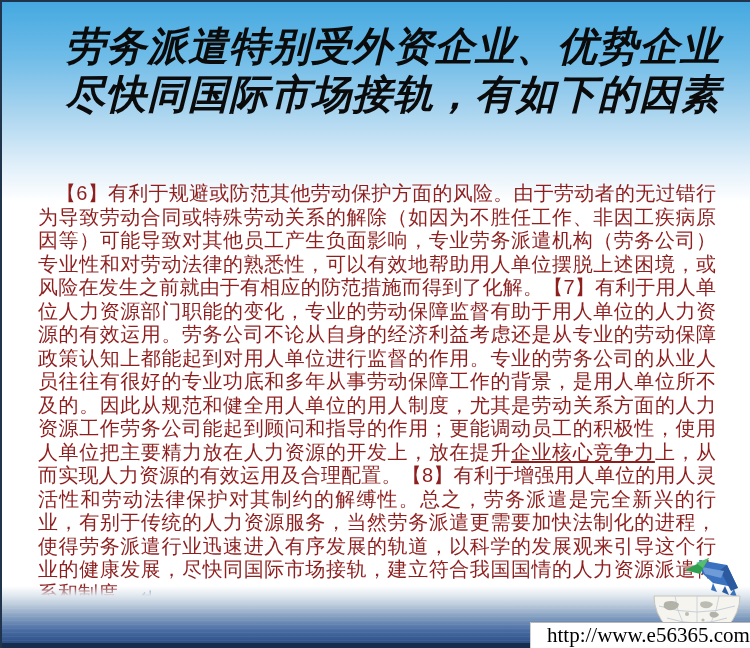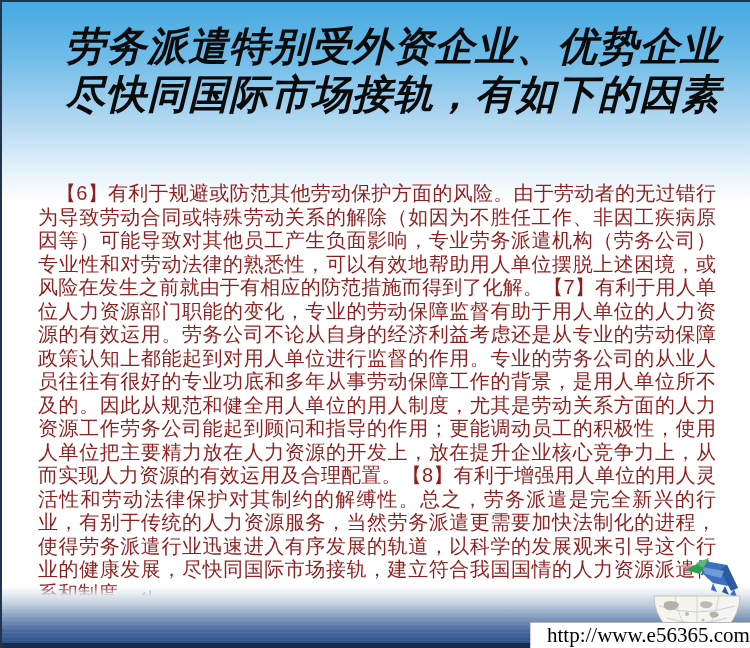--- a/index.html
+++ b/index.html
@@ -26,21 +26,21 @@
   .title span{display:block;}
   
   .body-text{
     position:absolute; left:36px; top:180px; width:678px;
     margin:0;
     font-size:20px; line-height:23.5px;
     color:#8e1f1f;
     text-align:justify;
     text-indent:18px;
   }
-  .body-text .u{ text-underline-offset:2px; }
+  .body-text .u{ text-decoration:underline; text-underline-offset:2px; }
   .return-mark{
     color:#6b7f9e; font-size:15px; margin-left:3px;
     text-decoration:none; display:inline-block; text-indent:0;
   }
   
   .ocean{
     position:absolute; left:0; right:0; bottom:0; height:62px;
     background:linear-gradient(180deg,
       rgba(255,255,255,0) 0px, #dfe7ee 10px, #b7c7d9 20px,
       #7e9abd 32px, #4a6da3 44px, #33568e 54px, #27466f 62px);

